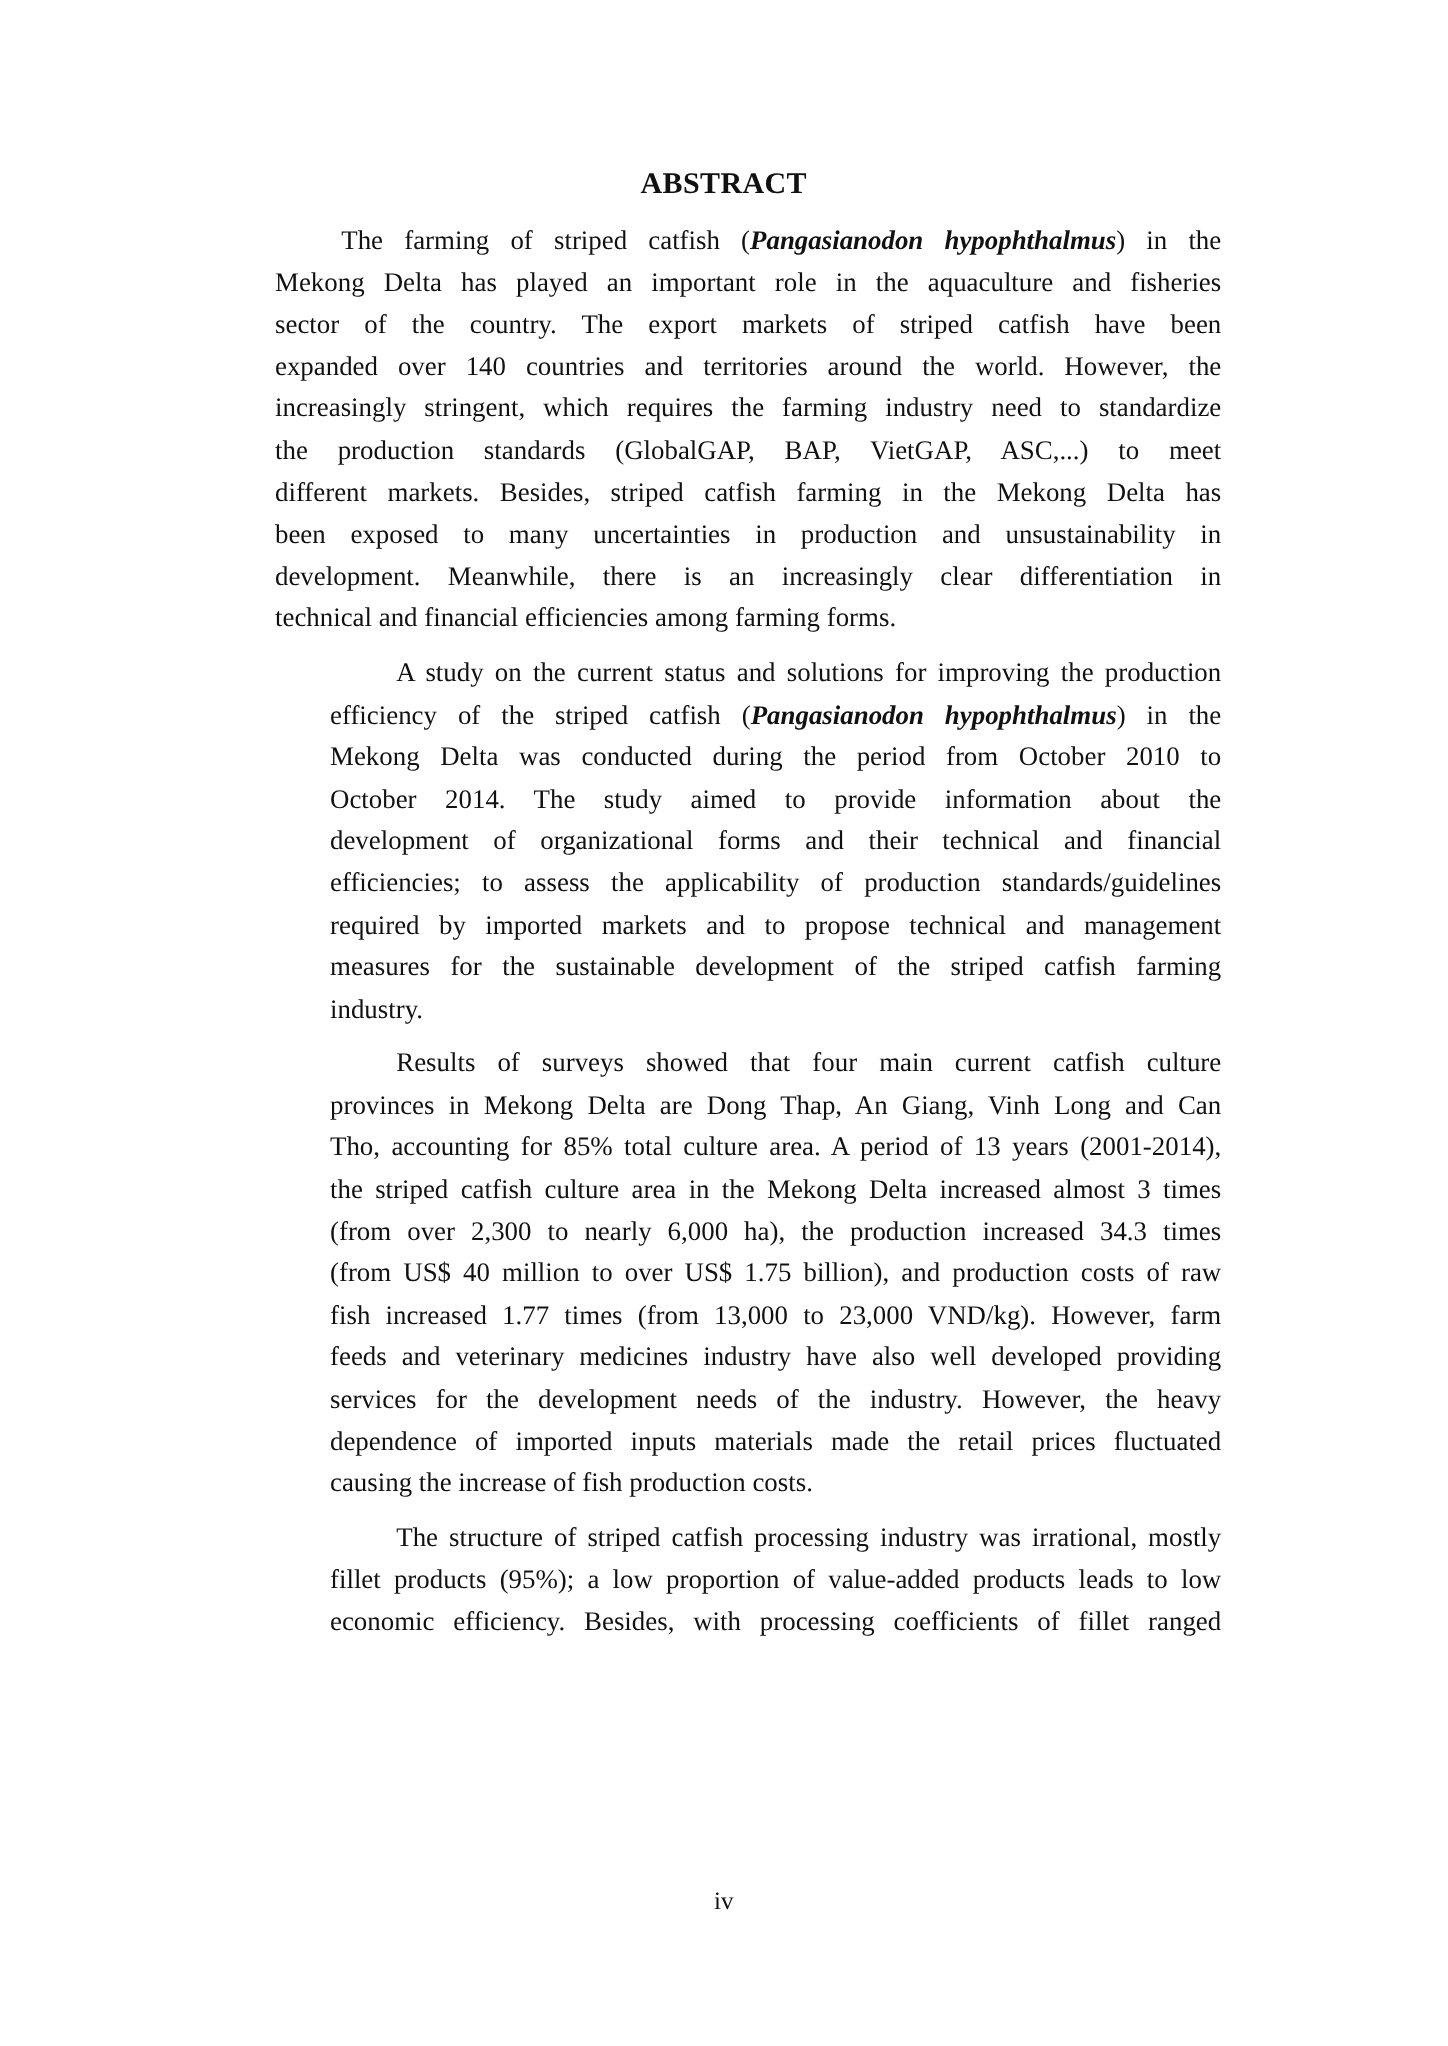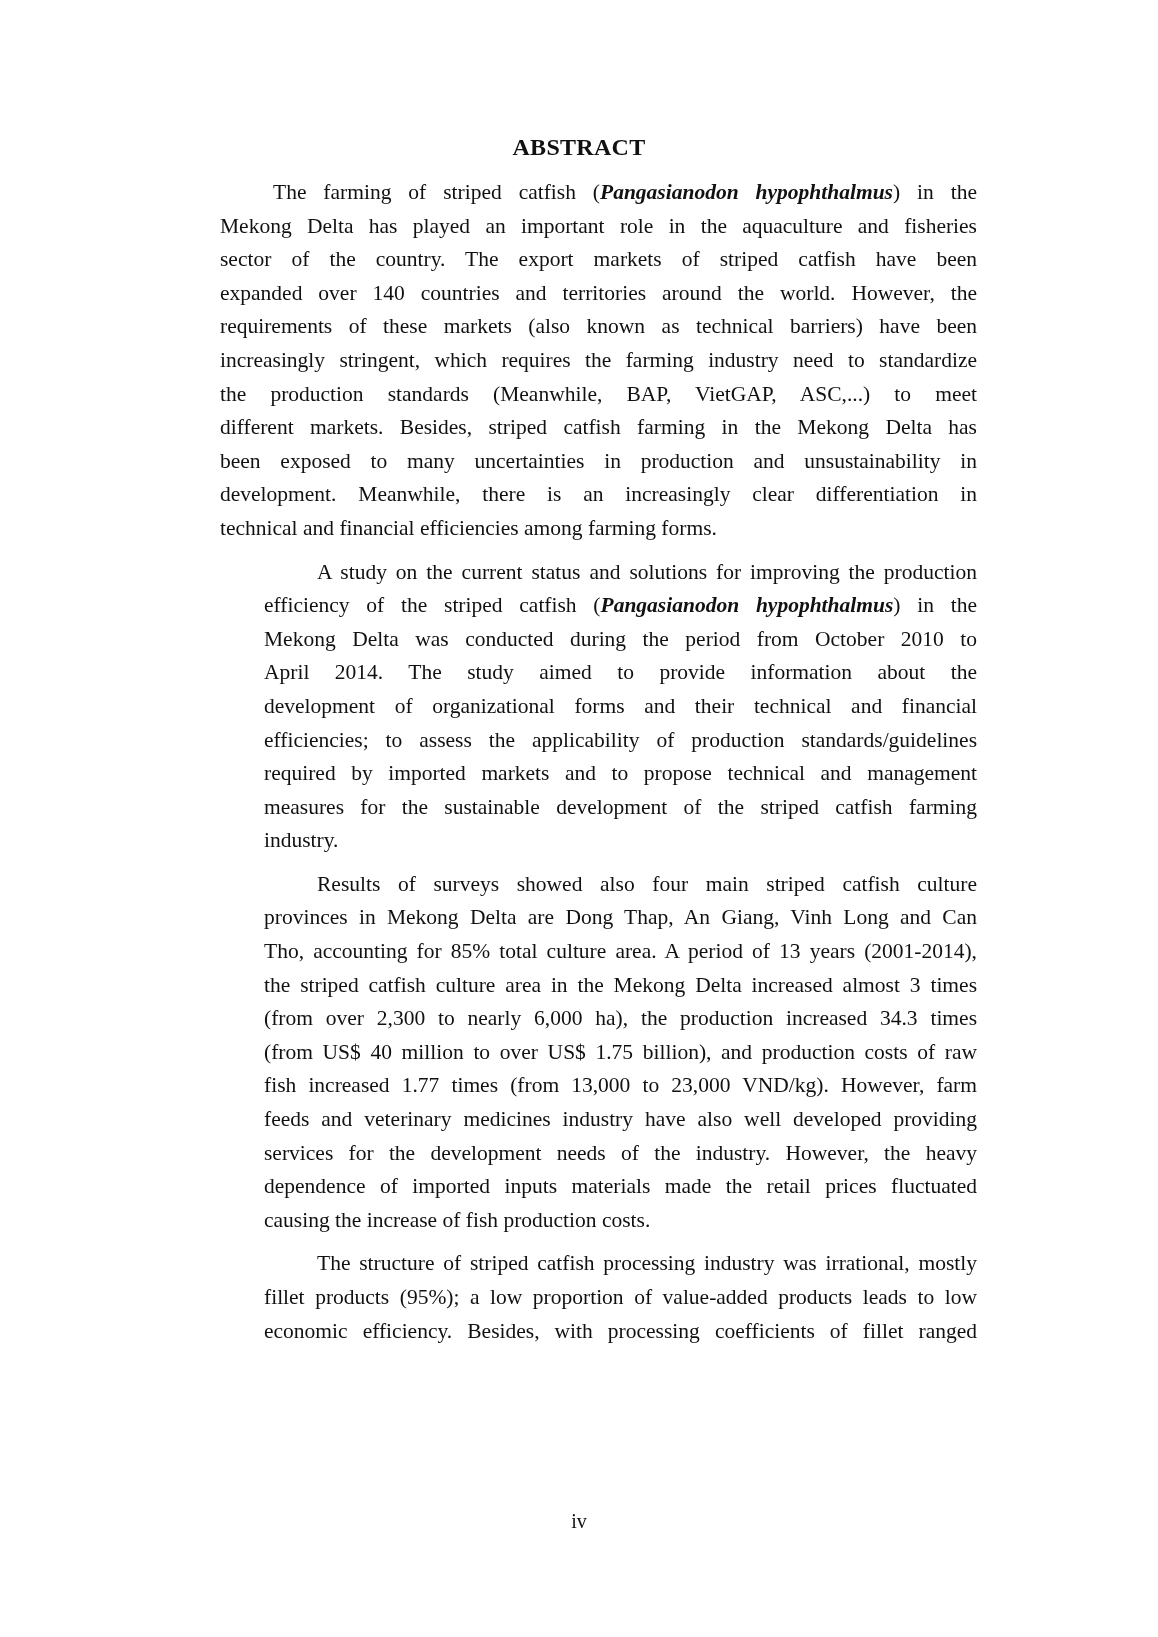--- a/index.html
+++ b/index.html
@@ -33,41 +33,40 @@
 <body>
 
 <div class="page">
   <div class="title">ABSTRACT</div>
   <div class="body" id="body">
       <div class="para">
         <span class="line first">The farming of striped catfish (<i>Pangasianodon hypophthalmus</i>) in the</span>
         <span class="line">Mekong Delta has played an  important role in the aquaculture and fisheries</span>
         <span class="line">sector of the country. The export markets of striped catfish have been</span>
         <span class="line">expanded over 140 countries and territories around the world. However, the</span>
-        <span class="line">requirements of these markets (also known as technical barriers) have been</span>
         <span class="line">increasingly stringent, which requires the farming industry need to standardize</span>
-        <span class="line">the production standards (Meanwhile, BAP, VietGAP, ASC,...) to meet</span>
+        <span class="line">the production standards (GlobalGAP, BAP, VietGAP, ASC,...) to meet</span>
         <span class="line">different markets. Besides, striped catfish farming in the Mekong Delta has</span>
         <span class="line">been exposed to many uncertainties in production and unsustainability in</span>
         <span class="line">development. Meanwhile, there is an increasingly clear differentiation in</span>
         <span class="line last">technical and financial efficiencies among farming forms.</span>
       </div>
       <div class="para">
         <span class="line first">A study on the current status and solutions for improving the production</span>
         <span class="line">efficiency of the striped catfish (<i>Pangasianodon hypophthalmus</i>) in the</span>
         <span class="line">Mekong Delta was conducted during the period from October 2010 to</span>
-        <span class="line">April 2014. The study aimed to provide information about the</span>
+        <span class="line">October 2014. The study aimed to provide information about the</span>
         <span class="line">development of organizational forms and their technical and financial</span>
         <span class="line">efficiencies; to assess the  applicability of production standards/guidelines</span>
         <span class="line">required by imported markets and to propose technical and management</span>
         <span class="line">measures for the sustainable development of the striped catfish farming</span>
         <span class="line last">industry.</span>
       </div>
       <div class="para">
-        <span class="line first">Results of surveys showed also four main striped catfish culture</span>
+        <span class="line first">Results of surveys showed that four main current catfish culture</span>
         <span class="line">provinces in Mekong Delta are Dong Thap, An Giang, Vinh Long and Can</span>
         <span class="line">Tho, accounting for 85% total culture area. A period of 13 years (2001-2014),</span>
         <span class="line">the striped catfish culture area in the Mekong Delta increased almost 3 times</span>
         <span class="line">(from over 2,300 to nearly 6,000 ha), the production increased 34.3 times</span>
         <span class="line">(from US$ 40 million to over US$  1.75 billion), and production costs of raw</span>
         <span class="line">fish increased 1.77 times (from 13,000 to 23,000 VND/kg). However, farm</span>
         <span class="line">feeds and veterinary medicines industry have also well developed providing</span>
         <span class="line">services for the development needs of the industry. However, the heavy</span>
         <span class="line">dependence of imported inputs materials made the retail prices fluctuated</span>
         <span class="line last">causing the increase of fish production costs.</span>

